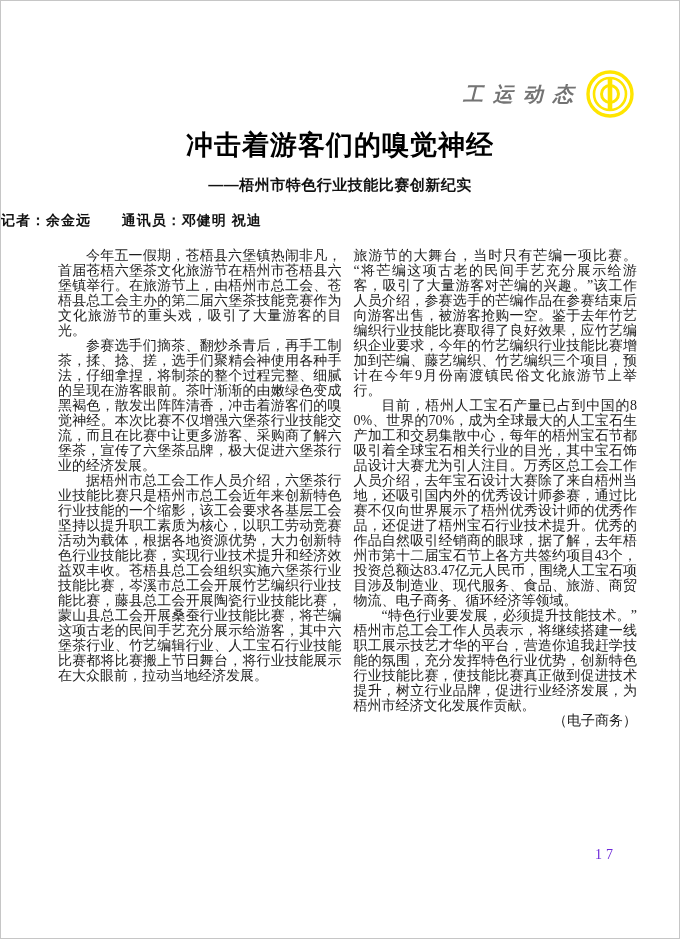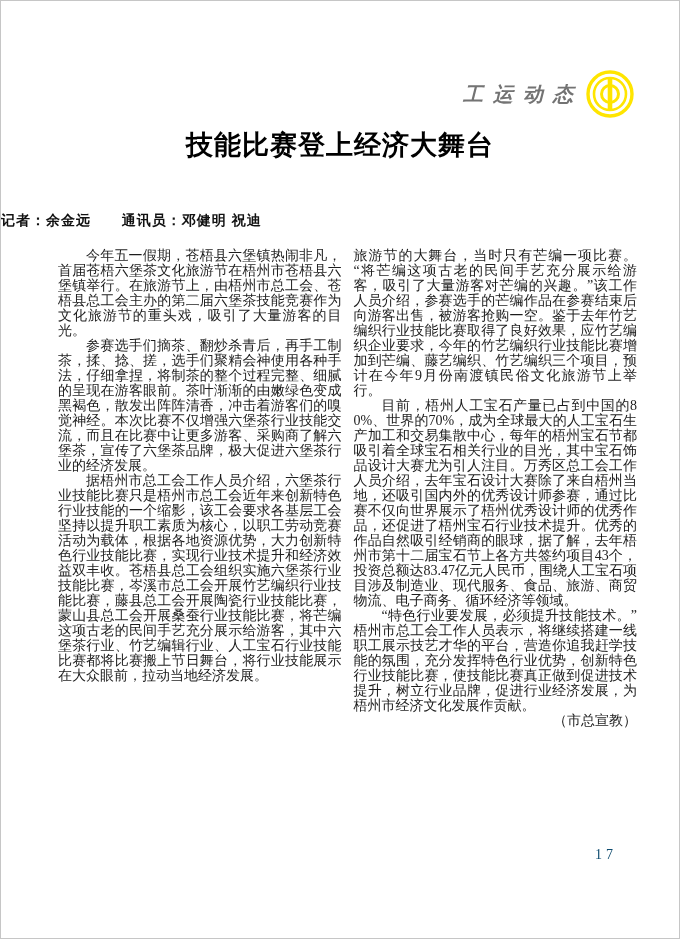--- a/index.html
+++ b/index.html
@@ -96,59 +96,60 @@
   }
   .column p.no-indent { text-indent: 0; }
   .signature { float: right; }
 
   .page-number {
     position: absolute;
     top: 846px;
     right: 62px;
     font-size: 14px;
     letter-spacing: 4px;
-    color: #0c4a6e;
+    color: #6d28d9;
     font-family: "Liberation Serif", "DejaVu Serif", serif;
   }
 </style>
 </head>
 <body>
 
 <div class="page">
 
   <div class="masthead">
     <span class="masthead-text">工运动态</span>
     <svg class="logo-svg" width="50" height="50" viewBox="-25 -25 50 50" aria-hidden="true">
       <g fill="none" stroke="#FFE500">
         <circle cx="0" cy="0" r="22" stroke-width="3.4"></circle>
         <circle cx="0" cy="0" r="16" stroke-width="2.6"></circle>
         <circle cx="0" cy="0" r="8.5" stroke-width="3"></circle>
         <line x1="0" y1="-16" x2="0" y2="16" stroke-width="4.6"></line>
       </g>
     </svg>
   </div>
 
-  <h1 class="title">技能比赛登上经济大舞台</h1>
+  <h1 class="title">冲击着游客们的嗅觉神经</h1>
 
+  <div class="subtitle">——梧州市特色行业技能比赛创新纪实</div>
 
   <div class="byline">
     <span class="reporter">记者：余金远</span><span class="correspondent">通讯员：邓健明 祝迪</span>
   </div>
 
   <div class="columns">
     <div class="column">
       <p>今年五一假期，苍梧县六堡镇热闹非凡，首届苍梧六堡茶文化旅游节在梧州市苍梧县六堡镇举行。在旅游节上，由梧州市总工会、苍梧县总工会主办的第二届六堡茶技能竞赛作为文化旅游节的重头戏，吸引了大量游客的目光。</p>
       <p>参赛选手们摘茶、翻炒杀青后，再手工制茶，揉、捻、搓，选手们聚精会神使用各种手法，仔细拿捏，将制茶的整个过程完整、细腻的呈现在游客眼前。茶叶渐渐的由嫩绿色变成黑褐色，散发出阵阵清香，冲击着游客们的嗅觉神经。本次比赛不仅增强六堡茶行业技能交流，而且在比赛中让更多游客、采购商了解六堡茶，宣传了六堡茶品牌，极大促进六堡茶行业的经济发展。</p>
       <p>据梧州市总工会工作人员介绍，六堡茶行业技能比赛只是梧州市总工会近年来创新特色行业技能的一个缩影，该工会要求各基层工会坚持以提升职工素质为核心，以职工劳动竞赛活动为载体，根据各地资源优势，大力创新特色行业技能比赛，实现行业技术提升和经济效益双丰收。苍梧县总工会组织实施六堡茶行业技能比赛，岑溪市总工会开展竹艺编织行业技能比赛，藤县总工会开展陶瓷行业技能比赛，蒙山县总工会开展桑蚕行业技能比赛，将芒编这项古老的民间手艺充分展示给游客，其中六堡茶行业、竹艺编辑行业、人工宝石行业技能比赛都将比赛搬上节日舞台，将行业技能展示在大众眼前，拉动当地经济发展。</p>
     </div>
     <div class="column">
       <p class="no-indent">旅游节的大舞台，当时只有芒编一项比赛。“将芒编这项古老的民间手艺充分展示给游客，吸引了大量游客对芒编的兴趣。”该工作人员介绍，参赛选手的芒编作品在参赛结束后向游客出售，被游客抢购一空。鉴于去年竹艺编织行业技能比赛取得了良好效果，应竹艺编织企业要求，今年的竹艺编织行业技能比赛增加到芒编、藤艺编织、竹艺编织三个项目，预计在今年9月份南渡镇民俗文化旅游节上举行。</p>
       <p>目前，梧州人工宝石产量已占到中国的80%、世界的70%，成为全球最大的人工宝石生产加工和交易集散中心，每年的梧州宝石节都吸引着全球宝石相关行业的目光，其中宝石饰品设计大赛尤为引人注目。万秀区总工会工作人员介绍，去年宝石设计大赛除了来自梧州当地，还吸引国内外的优秀设计师参赛，通过比赛不仅向世界展示了梧州优秀设计师的优秀作品，还促进了梧州宝石行业技术提升。优秀的作品自然吸引经销商的眼球，据了解，去年梧州市第十二届宝石节上各方共签约项目43个，投资总额达83.47亿元人民币，围绕人工宝石项目涉及制造业、现代服务、食品、旅游、商贸物流、电子商务、循环经济等领域。</p>
       <p>
         <span>“特色行业要发展，必须提升技能技术。”梧州市总工会工作人员表示，将继续搭建一线职工展示技艺才华的平台，营造你追我赶学技能的氛围，充分发挥特色行业优势，创新特色行业技能比赛，使技能比赛真正做到促进技术提升，树立行业品牌，促进行业经济发展，为梧州市经济文化发展作贡献。</span>
-        <span class="signature">（市总宣教）</span>
+        <span class="signature">（电子商务）</span>
       </p>
     </div>
   </div>
 
   <div class="page-number">17</div>
 
 </div>
 
 </body></html>

